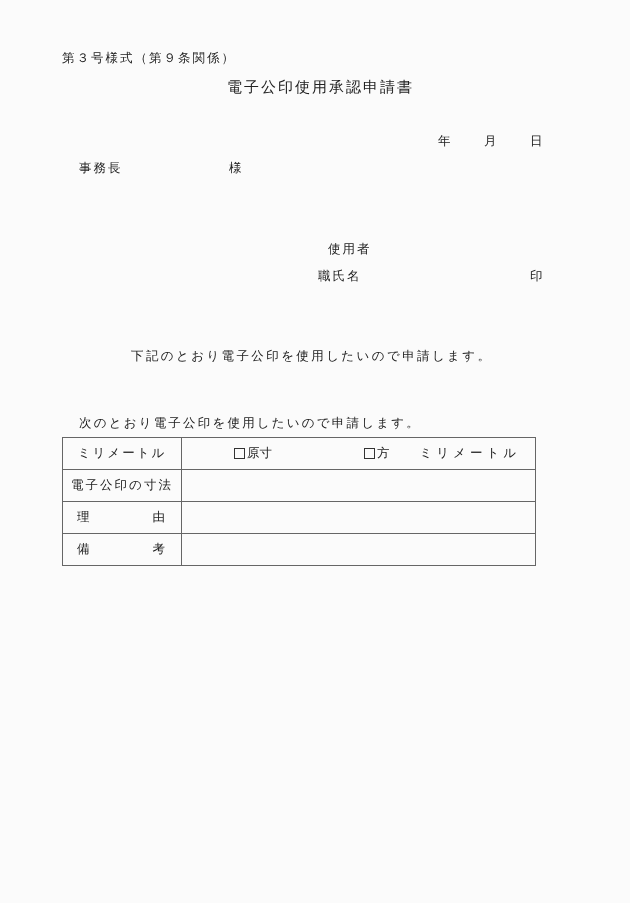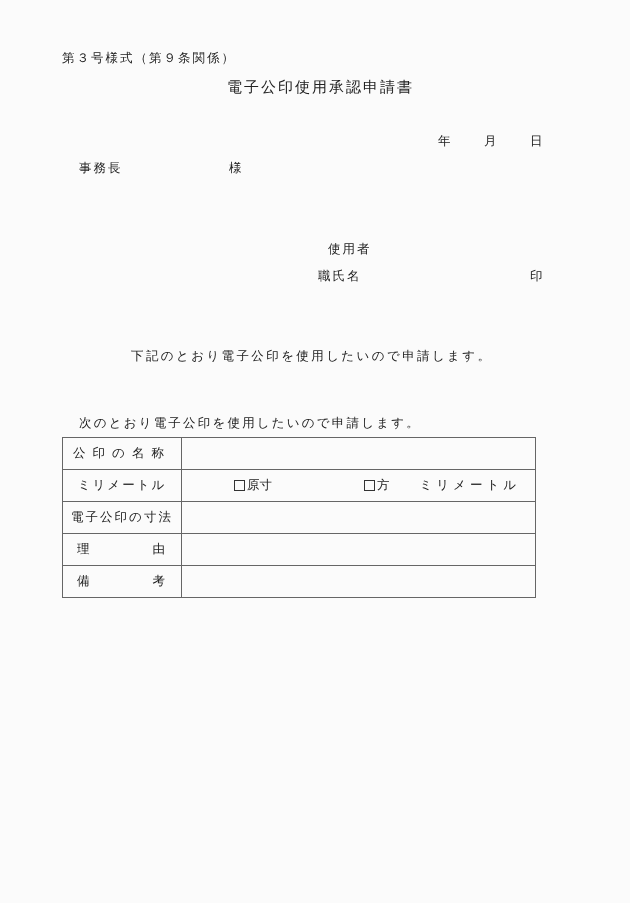--- a/index.html
+++ b/index.html
@@ -35,24 +35,20 @@
 
 <div class="abs spaced" style="left:318px;top:241px;margin-left:10px;">使用者</div>
 <div class="abs spaced" style="left:318px;top:268px;">職氏名</div>
 <div class="abs" style="left:530px;top:268px;">印</div>
 
 <div class="abs" style="left:131px;top:348px;letter-spacing:2.4px;">下記のとおり電子公印を使用したいので申請します。</div>
 <div class="abs" style="left:79px;top:415px;letter-spacing:2.2px;">次のとおり電子公印を使用したいので申請します。</div>
 
 <table class="form">
   <tbody>
-      <tr>
-    <td class="label" style="letter-spacing:7px;">公印の名称</td>
-    <td></td>
-  </tr>
   <tr>
     <td class="label">ミリメートル</td>
     <td>
       <div class="dim">
         <span style="margin-left:52px;"><span class="chk"></span><span>原寸</span></span>
         <span style="margin-left:92px;"><span class="chk"></span><span>方</span></span>
         <span style="margin-left:30px;letter-spacing:4px;">ミリメートル</span>
       </div>
     </td>
   </tr>

